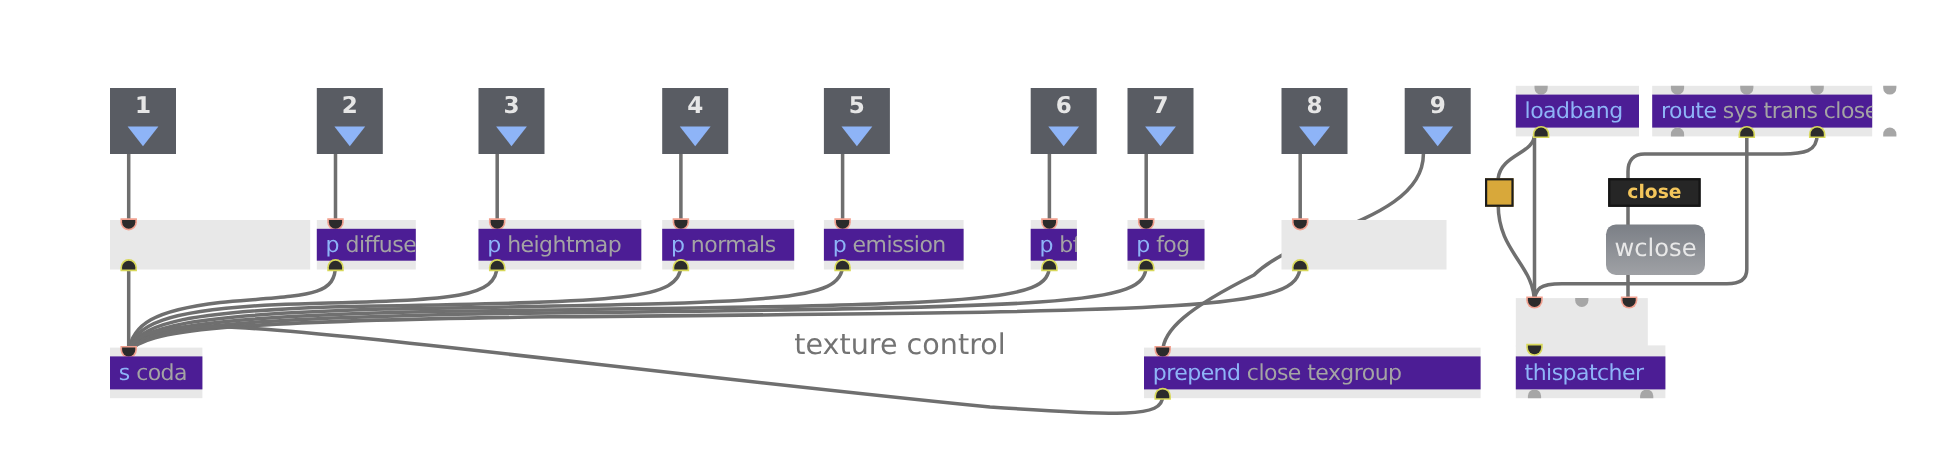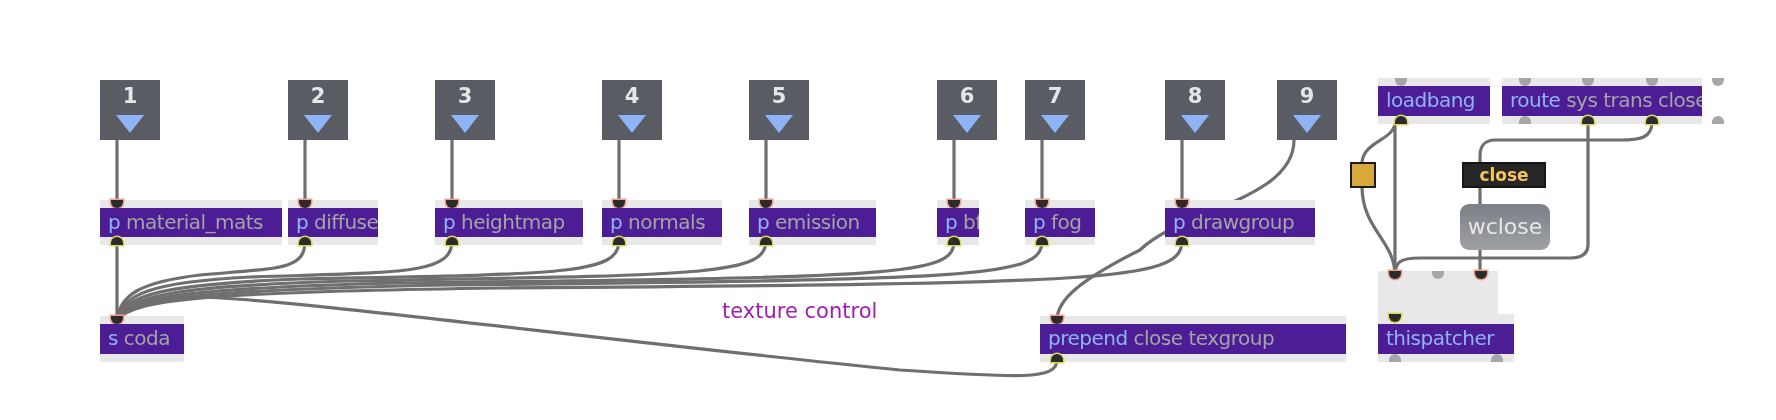--- a/index.html
+++ b/index.html
@@ -19,21 +19,21 @@
   .obj .body { position:absolute; left:0; right:0; top:8px; bottom:8px; background:#4c1d95;
                color:#a4a4a4; font-size:20px; line-height:29px; padding-left:8px;
                white-space:nowrap; overflow:hidden; font-family:"DejaVu Sans", sans-serif; letter-spacing:-0.5px; }
   .obj .kw { color:#8eb4f7; }
   .port { position:absolute; width:12px; height:8px; border-radius:0 0 6px 6px; background:#2b2b2b; }
   .port.in { top:0; border-radius:0 0 6px 6px; box-shadow:0 0 0 1.5px #f1a08f; }
   .port.out { bottom:0; border-radius:6px 6px 0 0; box-shadow:0 0 0 1.5px #d8d85a; }
   .port.idle-in { top:0; background:#a6a6a6; box-shadow:none; }
   .port.idle-out { bottom:0; border-radius:6px 6px 0 0; background:#a6a6a6; box-shadow:none; }
 
-  .comment { position:absolute; color:#a21caf; font-size:21px; font-family:"DejaVu Sans", sans-serif; }
+  .comment { position:absolute; color:#737373; font-size:26px; font-family:"DejaVu Sans", sans-serif; }
   .toggle { position:absolute; width:22px; height:22px; background:#d8a83a; border:2px solid #1c1c1c; }
   .msg { position:absolute; background:#262626; border:2px solid #151515; color:#f3c55b;
          font-weight:bold; font-size:17px; text-align:center; line-height:22px; font-family:"DejaVu Sans", sans-serif; }
   .btn { position:absolute; border-radius:9px; background:linear-gradient(#7b7f86,#9fa1a5);
          color:#e8e8e8; font-size:22px; text-align:center; line-height:46px; font-family:"DejaVu Sans", sans-serif; }
 </style>
 </head>
 <body>
 
 <svg id="cords" viewBox="0 0 1776 420">
@@ -95,21 +95,20 @@
     <div class="num">8</div>
     <div class="tri"></div>
   </div>
 <div class="inlet" style="left:1277px;top:80px">
     <div class="num">9</div>
     <div class="tri"></div>
   </div>
 
 <div class="obj" style="left:100px;top:200px;width:182px;height:45px">
   <div class="port in" style="left:11px"></div>
-  <div class="body"><span class="kw">p</span> <span>material_mats</span></div>
   <div class="port out" style="left:11px"></div>
 </div>
 <div class="obj" style="left:288px;top:200px;width:90px;height:45px">
   <div class="port in" style="left:11px"></div>
   <div class="body"><span class="kw">p</span> <span>diffuse</span></div>
   <div class="port out" style="left:11px"></div>
 </div>
 <div class="obj" style="left:435px;top:200px;width:148px;height:45px">
   <div class="port in" style="left:11px"></div>
   <div class="body"><span class="kw">p</span> <span>heightmap</span></div>
@@ -130,21 +129,20 @@
   <div class="body"><span class="kw">p</span> <span>bfg</span></div>
   <div class="port out" style="left:11px"></div>
 </div>
 <div class="obj" style="left:1025px;top:200px;width:70px;height:45px">
   <div class="port in" style="left:11px"></div>
   <div class="body"><span class="kw">p</span> <span>fog</span></div>
   <div class="port out" style="left:11px"></div>
 </div>
 <div class="obj" style="left:1165px;top:200px;width:150px;height:45px">
   <div class="port in" style="left:11px"></div>
-  <div class="body"><span class="kw">p</span> <span>drawgroup</span></div>
   <div class="port out" style="left:11px"></div>
 </div>
 
 <div class="obj" style="left:100px;top:316px;width:84px;height:46px">
   <div class="port in" style="left:11px"></div>
   <div class="body"><span class="kw">s</span> <span>coda</span></div>
 </div>
 
 <div class="comment" style="left:722px;top:299px">texture control</div>
 

